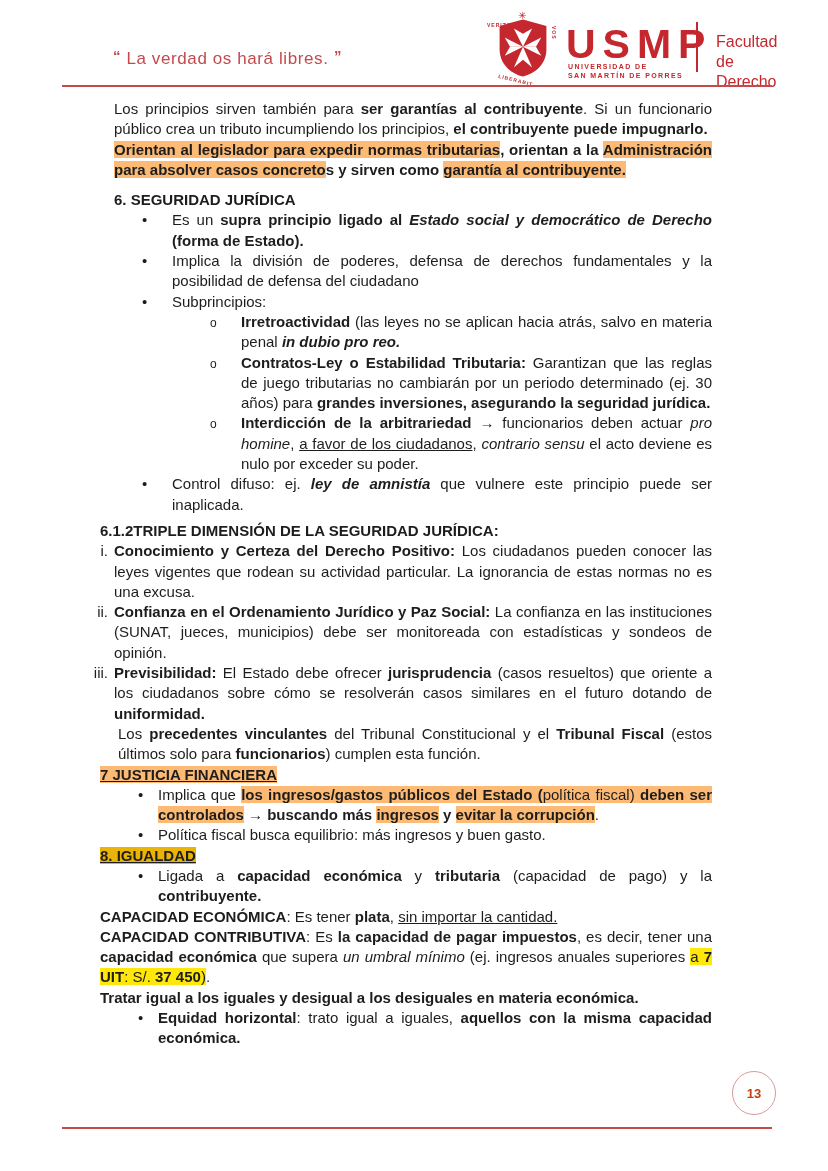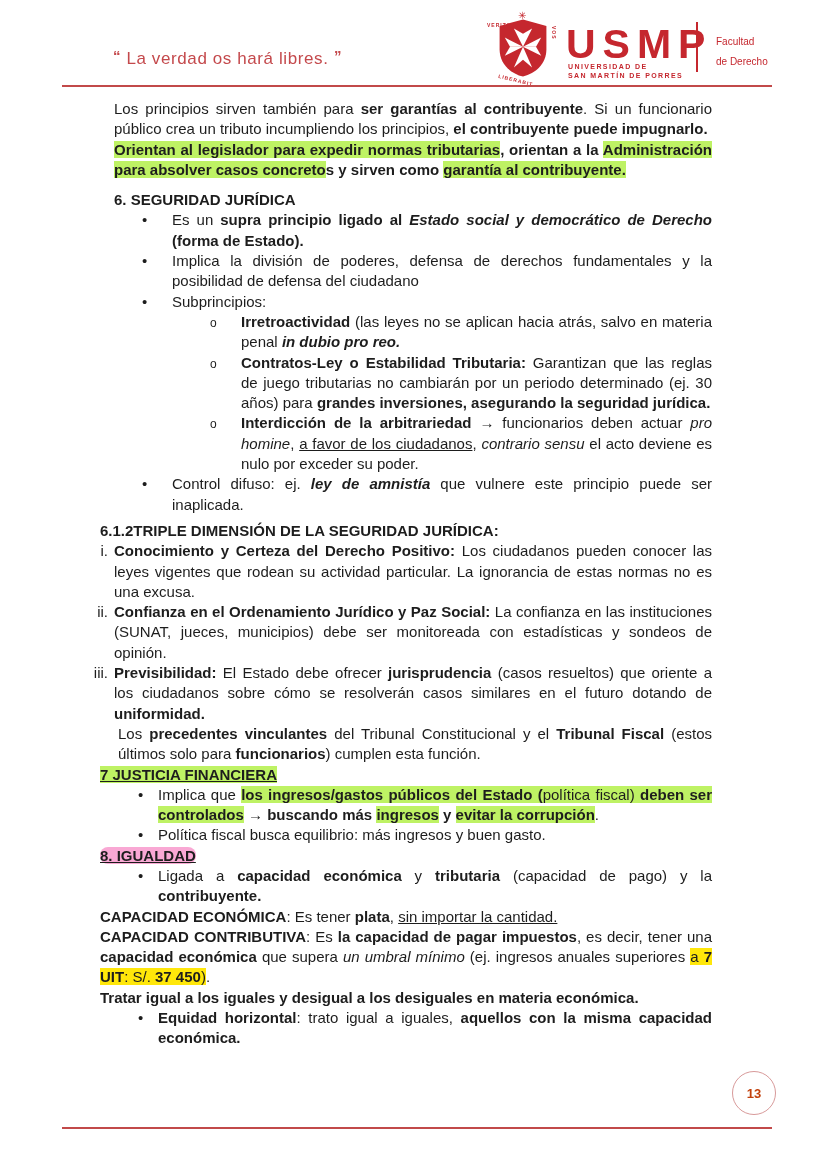--- a/index.html
+++ b/index.html
@@ -30,38 +30,38 @@
     color:#c5272e;font-size:41px;font-weight:bold;letter-spacing:7px;
     line-height:1;
   }
   .univ-lines{
     position:absolute;left:78px;top:50px;
     color:#c5272e;font-size:7px;font-weight:bold;letter-spacing:1.4px;line-height:9px;
   }
   .logo-divider{position:absolute;left:206px;top:10px;width:2px;height:50px;background:#c5272e;}
   .faculty{
     position:absolute;left:226px;top:20px;
-    color:#c5272e;font-size:10px;line-height:20px;
+    color:#c5272e;font-size:16px;line-height:20px;
   }
   .hdr-rule{position:absolute;left:62px;top:85px;width:710px;height:2px;background:#c24a4a;}
   
   .doc-body{
     position:absolute;left:100px;top:99px;width:612px;
     font-size:15px;line-height:20.3px;
   }
   .blk{text-align:justify;}
   .secA{margin-left:14px;}
   .sp10{height:10px;}
   .sp6{height:6px;}
   .sb{font-weight:bold;}
   .si{font-style:italic;}
   .su{text-decoration:underline;}
-  .hc{background:#bef264;}
+  .hc{background:#fdba74;}
   .hy{background:#ffe70a;}
-  .hg{background:#f9a8d4;border-radius:8px;}
+  .hg{background:#eab308;}
   .b1,.b2,.b1b,.rom{position:relative;}
   .b1{padding-left:58px;}
   .b1 > .marker{position:absolute;left:28px;top:0;}
   .b2{padding-left:127px;}
   .b2 > .marker{position:absolute;left:96px;top:1px;font-size:12px;}
   .b1b{padding-left:58px;}
   .b1b > .marker{position:absolute;left:38px;top:0;}
   .rom{padding-left:14px;}
   .rom > .marker{position:absolute;left:-16px;top:0;width:24px;text-align:right;}
   .cont{padding-left:18px;}

